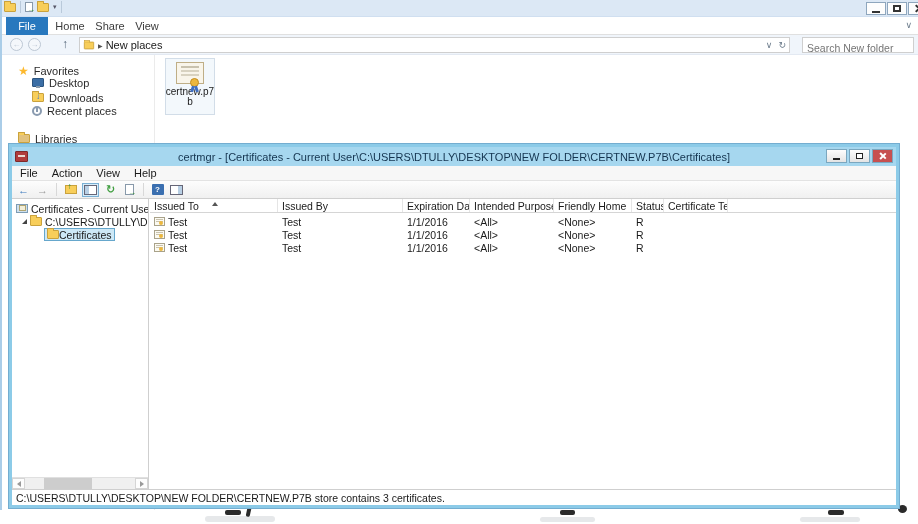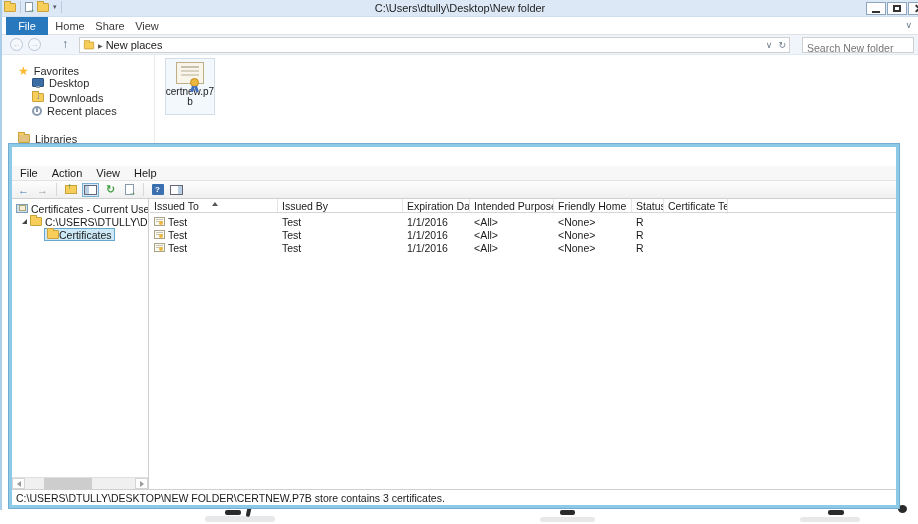--- a/index.html
+++ b/index.html
@@ -162,21 +162,20 @@
 <div class="explorer">
   <div class="x-titlebar">
     <div class="qat">
       <span class="folder"></span>
       <span class="qat-sep"></span>
       <span class="page-ico" style="width:8px;height:10px"></span>
       <span class="folder"></span>
       <span style="font-size:7px;color:#556">▾</span>
       <span class="qat-sep"></span>
     </div>
-    <div class="x-title">C:\Users\dtully\Desktop\New folder</div>
     <div class="winbtn" style="right:32px">
         <span class="glyph-min"></span>
       </div>
     <div class="winbtn" style="right:11px">
         <span class="glyph-max"></span>
       </div>
     <div class="winbtn" style="right:-10px">
         <span class="glyph-close"></span>
       </div>
   </div>
@@ -246,20 +245,35 @@
 <div class="mark" style="left:225px;top:510px;width:16px;height:5px"></div>
 <div class="mark" style="left:247px;top:503px;width:4px;height:14px;transform:rotate(12deg)"></div>
 <div class="mark" style="left:560px;top:510px;width:15px;height:5px"></div>
 <div class="mark" style="left:828px;top:510px;width:16px;height:5px"></div>
 <div class="mark" style="left:898px;top:505px;width:9px;height:8px;border-radius:50%"></div>
 <div class="smudge" style="left:205px;top:516px;width:70px;height:6px"></div>
 <div class="smudge" style="left:540px;top:517px;width:55px;height:5px"></div>
 <div class="smudge" style="left:800px;top:517px;width:60px;height:5px"></div>
 
 <div class="certmgr">
+  <div class="c-titlebar">
+    <span class="c-appicon"></span>
+    <div class="c-title">certmgr - [Certificates - Current User\C:\USERS\DTULLY\DESKTOP\NEW FOLDER\CERTNEW.P7B\Certificates]</div>
+    <div class="c-btns">
+      <div class="c-btn">
+          <span class="glyph-min2"></span>
+        </div>
+      <div class="c-btn">
+          <span class="glyph-max2"></span>
+        </div>
+      <div class="c-btn close">
+          <span class="glyph-x"></span>
+        </div>
+    </div>
+  </div>
 
   <div class="c-menubar">
     <span class="c-menu-item">File</span>
     <span class="c-menu-item">Action</span>
     <span class="c-menu-item">View</span>
     <span class="c-menu-item">Help</span>
   </div>
 
   <div class="c-toolbar">
     <span class="tb-ico i-back">←</span>

